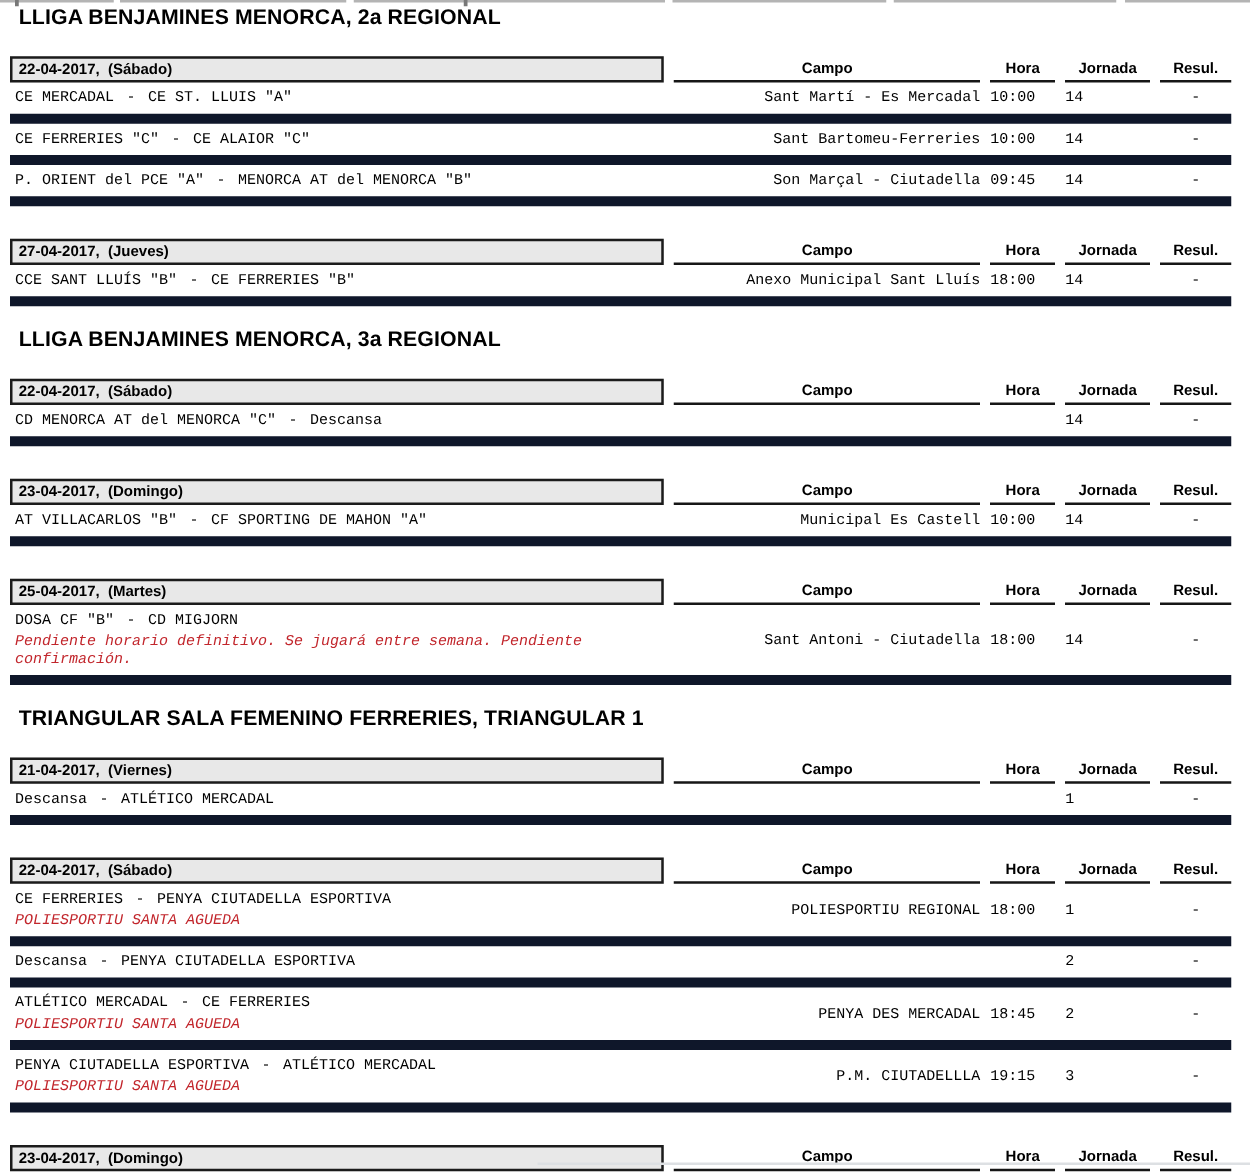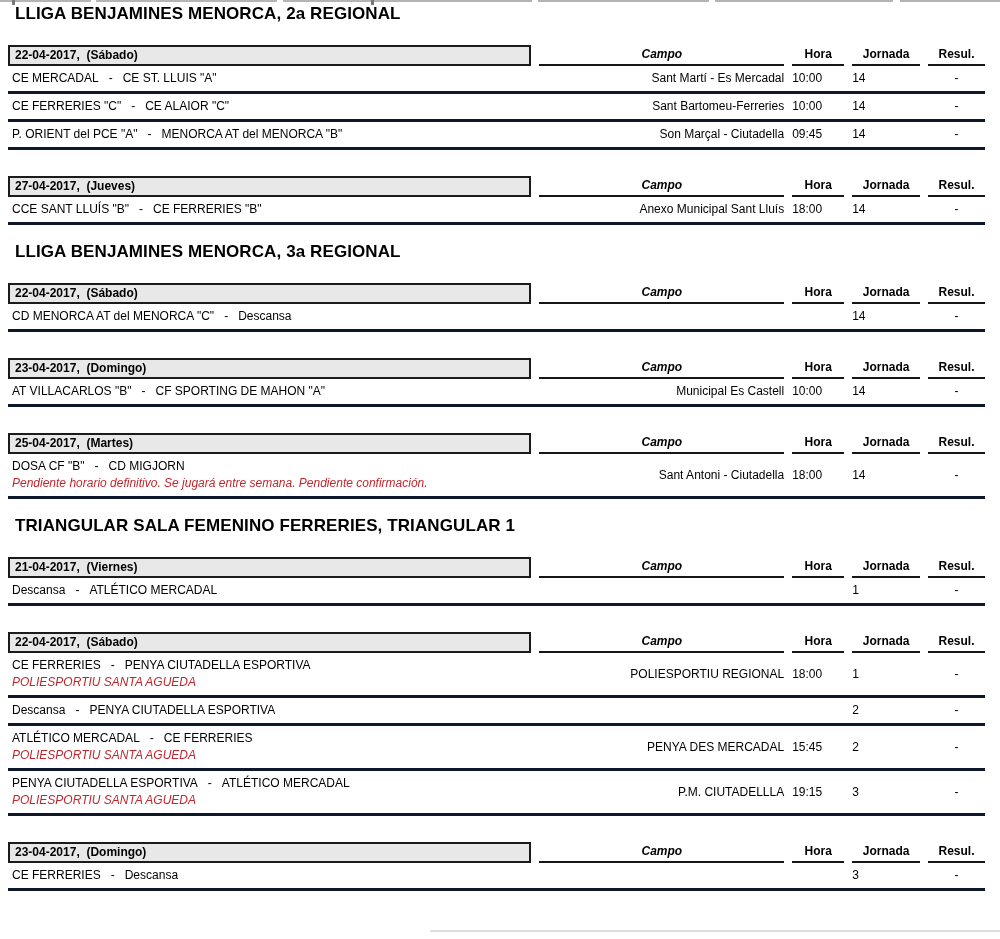--- a/index.html
+++ b/index.html
@@ -29,29 +29,30 @@
   .date-box {
     width:524px; height:21px; box-sizing:border-box;
     background:var(--datebox-bg,#e8e8e8); border:2px solid #1b1b1b;
     font-weight:bold; font-size:12px; line-height:16px; padding-left:5px;
     white-space:pre;
   }
   .th {
     font-weight:bold; font-size:12px; text-align:center;
     border-bottom:2px solid #161616; padding-bottom:3px; box-sizing:border-box;
   }
-  .col-campo   { width:245px; margin-left:8px;font-style:italic; }
+  .col-campo   { width:245px; margin-left:8px; }
   .col-hora    { width:52px;  margin-left:8px; }
   .col-jornada { width:68px;  margin-left:8px; }
   .col-resul   { width:57px;  margin-left:8px; }
 
   .match-row {
     display:flex; align-items:center;
-    border-bottom:3px solid #0f172a;
+    border-bottom:8px solid #0f172a;
     padding:5px 0 6px 0;
+    font-family:Liberation Mono, monospace;
   }
   .cell-match   { width:524px; box-sizing:border-box; padding-left:4px; font-size:12px; }
   .match-line .sep { display:inline-block; margin:0 10px; }
   .venue-note {
     color:var(--note-red,#c2262c); font-style:italic; font-size:12px; margin-top:3px;
   }
   .cell-campo   { width:245px; margin-left:8px; font-size:12px; padding-left:2px; box-sizing:border-box;text-align:right; }
   .cell-hora    { width:52px;  margin-left:8px; font-size:12px; text-align:left; }
   .cell-jornada { width:68px;  margin-left:8px; font-size:12px; }
   .cell-resul   { width:57px;  margin-left:8px; font-size:12px; text-align:center; }
@@ -233,21 +234,21 @@
             <div class="cell-hora"></div>
             <div class="cell-jornada">2</div>
             <div class="cell-resul">-</div>
           </div>
           <div class="match-row">
             <div class="cell-match">
               <div class="match-line"><span>ATLÉTICO MERCADAL</span><span class="sep">-</span><span>CE FERRERIES</span></div>
               <div class="venue-note">POLIESPORTIU SANTA AGUEDA</div>
             </div>
             <div class="cell-campo">PENYA DES MERCADAL</div>
-            <div class="cell-hora">15:45</div>
+            <div class="cell-hora">18:45</div>
             <div class="cell-jornada">2</div>
             <div class="cell-resul">-</div>
           </div>
           <div class="match-row">
             <div class="cell-match">
               <div class="match-line"><span>PENYA CIUTADELLA ESPORTIVA</span><span class="sep">-</span><span>ATLÉTICO MERCADAL</span></div>
               <div class="venue-note">POLIESPORTIU SANTA AGUEDA</div>
             </div>
             <div class="cell-campo">P.M. CIUTADELLLA</div>
             <div class="cell-hora">19:15</div>

